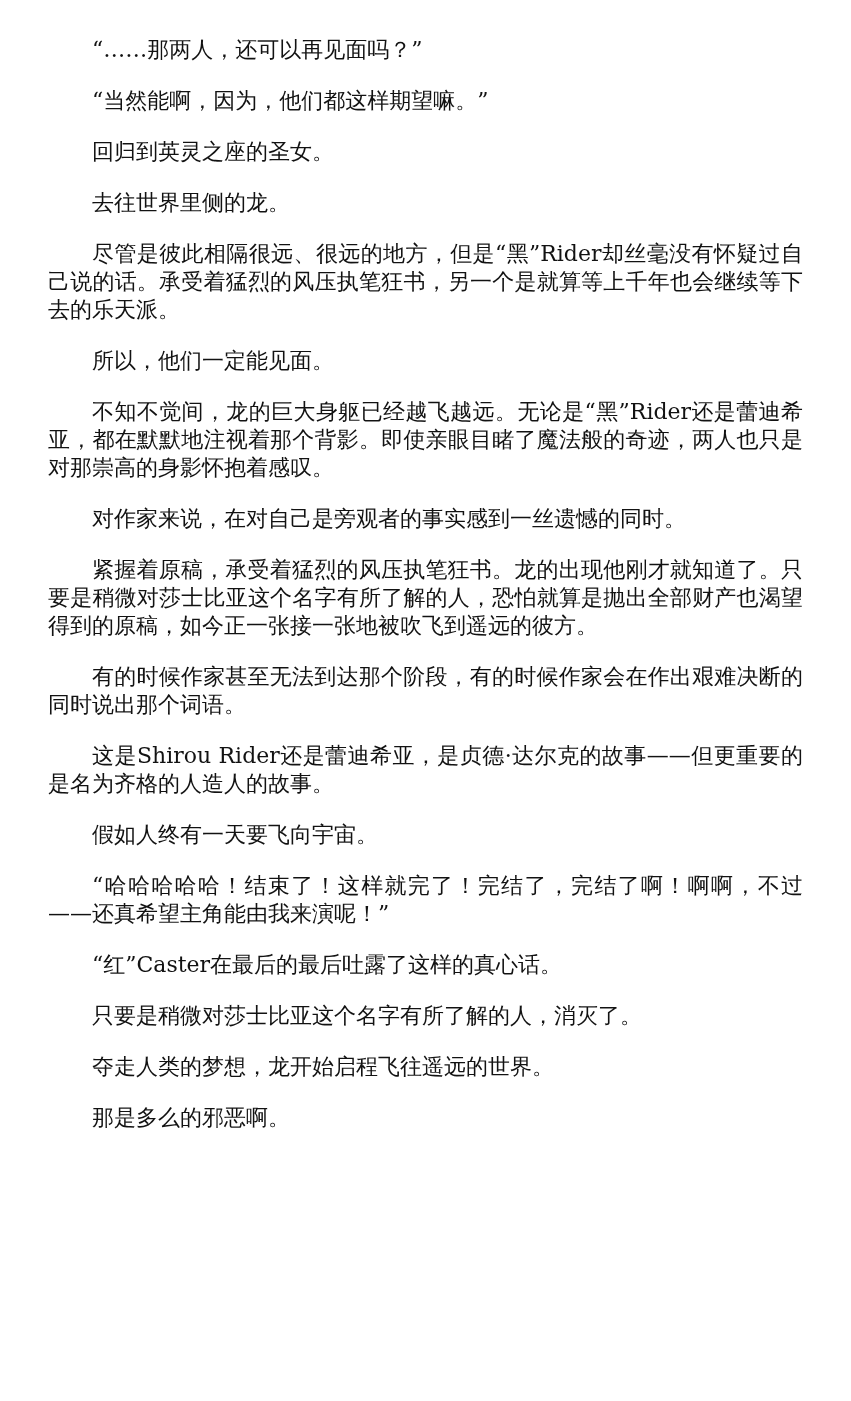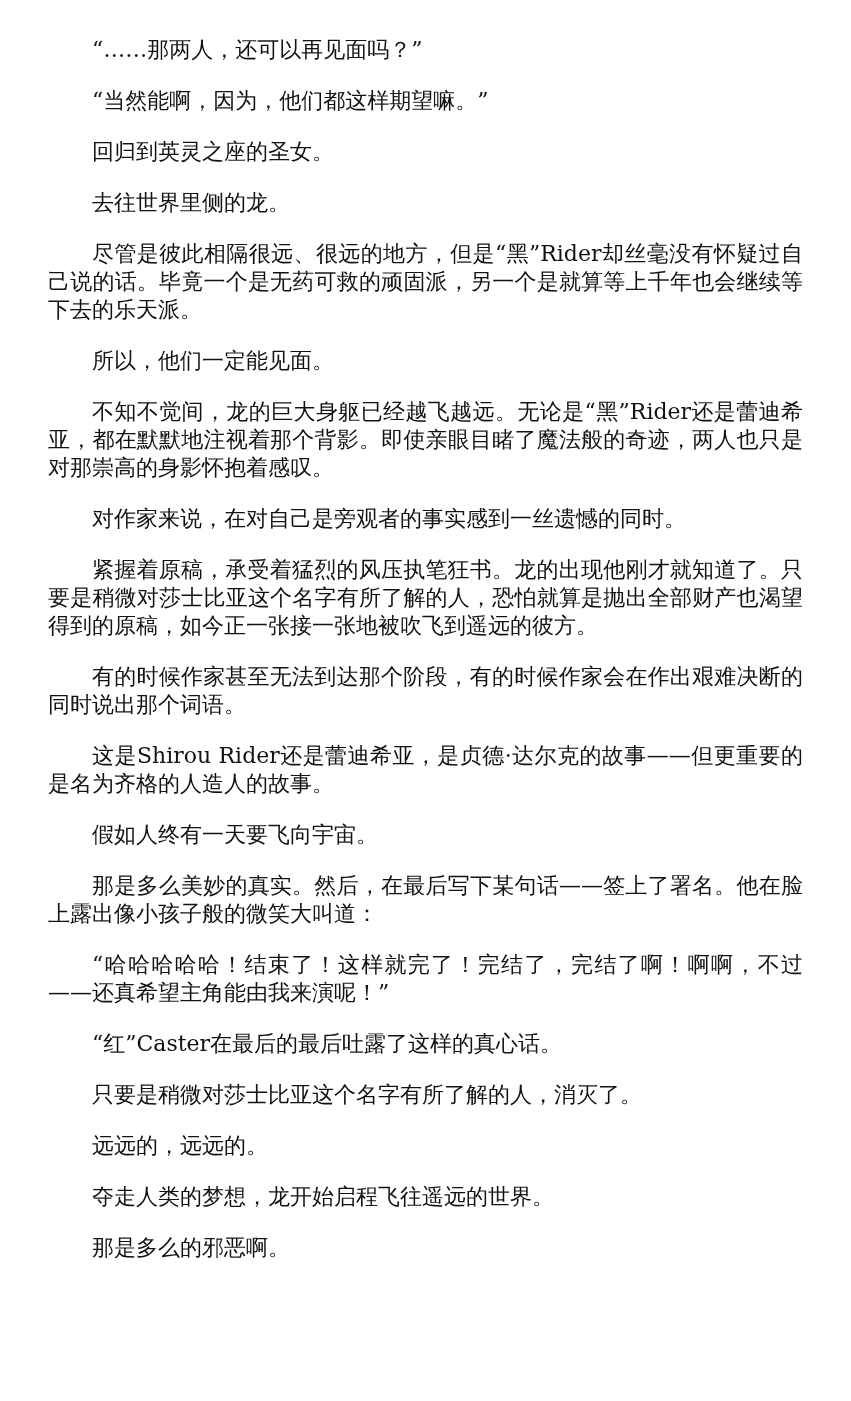--- a/index.html
+++ b/index.html
@@ -28,28 +28,26 @@
   }
 </style>
 </head>
 <body>
 
 <div class="page">
   <p class="para">“……那两人，还可以再见面吗？”</p>
   <p class="para">“当然能啊，因为，他们都这样期望嘛。”</p>
   <p class="para">回归到英灵之座的圣女。</p>
   <p class="para">去往世界里侧的龙。</p>
-  <p class="para">尽管是彼此相隔很远、很远的地方，但是“黑”Rider却丝毫没有怀疑过自己说的话。毕竟一个是无药可救的顽固派，另一个是就算等上千年也会继续等下去的乐天派。</p>
+  <p class="para">尽管是彼此相隔很远、很远的地方，但是“黑”Rider却丝毫没有怀疑过自己说的话。承受着猛烈的风压执笔狂书，另一个是就算等上千年也会继续等下去的乐天派。</p>
   <p class="para">所以，他们一定能见面。</p>
   <p class="para">不知不觉间，龙的巨大身躯已经越飞越远。无论是“黑”Rider还是蕾迪希亚，都在默默地注视着那个背影。即使亲眼目睹了魔法般的奇迹，两人也只是对那崇高的身影怀抱着感叹。</p>
   <p class="para">对作家来说，在对自己是旁观者的事实感到一丝遗憾的同时。</p>
   <p class="para">紧握着原稿，承受着猛烈的风压执笔狂书。龙的出现他刚才就知道了。只要是稍微对莎士比亚这个名字有所了解的人，恐怕就算是抛出全部财产也渴望得到的原稿，如今正一张接一张地被吹飞到遥远的彼方。</p>
   <p class="para">有的时候作家甚至无法到达那个阶段，有的时候作家会在作出艰难决断的同时说出那个词语。</p>
   <p class="para">这是Shirou Rider还是蕾迪希亚，是贞德·达尔克的故事——但更重要的是名为齐格的人造人的故事。</p>
   <p class="para">假如人终有一天要飞向宇宙。</p>
-  <p class="para">那是多么美妙的真实。然后，在最后写下某句话——签上了署名。他在脸上露出像小孩子般的微笑大叫道：</p>
   <p class="para">“哈哈哈哈哈！结束了！这样就完了！完结了，完结了啊！啊啊，不过——还真希望主角能由我来演呢！”</p>
   <p class="para">“红”Caster在最后的最后吐露了这样的真心话。</p>
   <p class="para">只要是稍微对莎士比亚这个名字有所了解的人，消灭了。</p>
-  <p class="para">远远的，远远的。</p>
   <p class="para">夺走人类的梦想，龙开始启程飞往遥远的世界。</p>
   <p class="para">那是多么的邪恶啊。</p>
 </div>
 
 </body></html>

